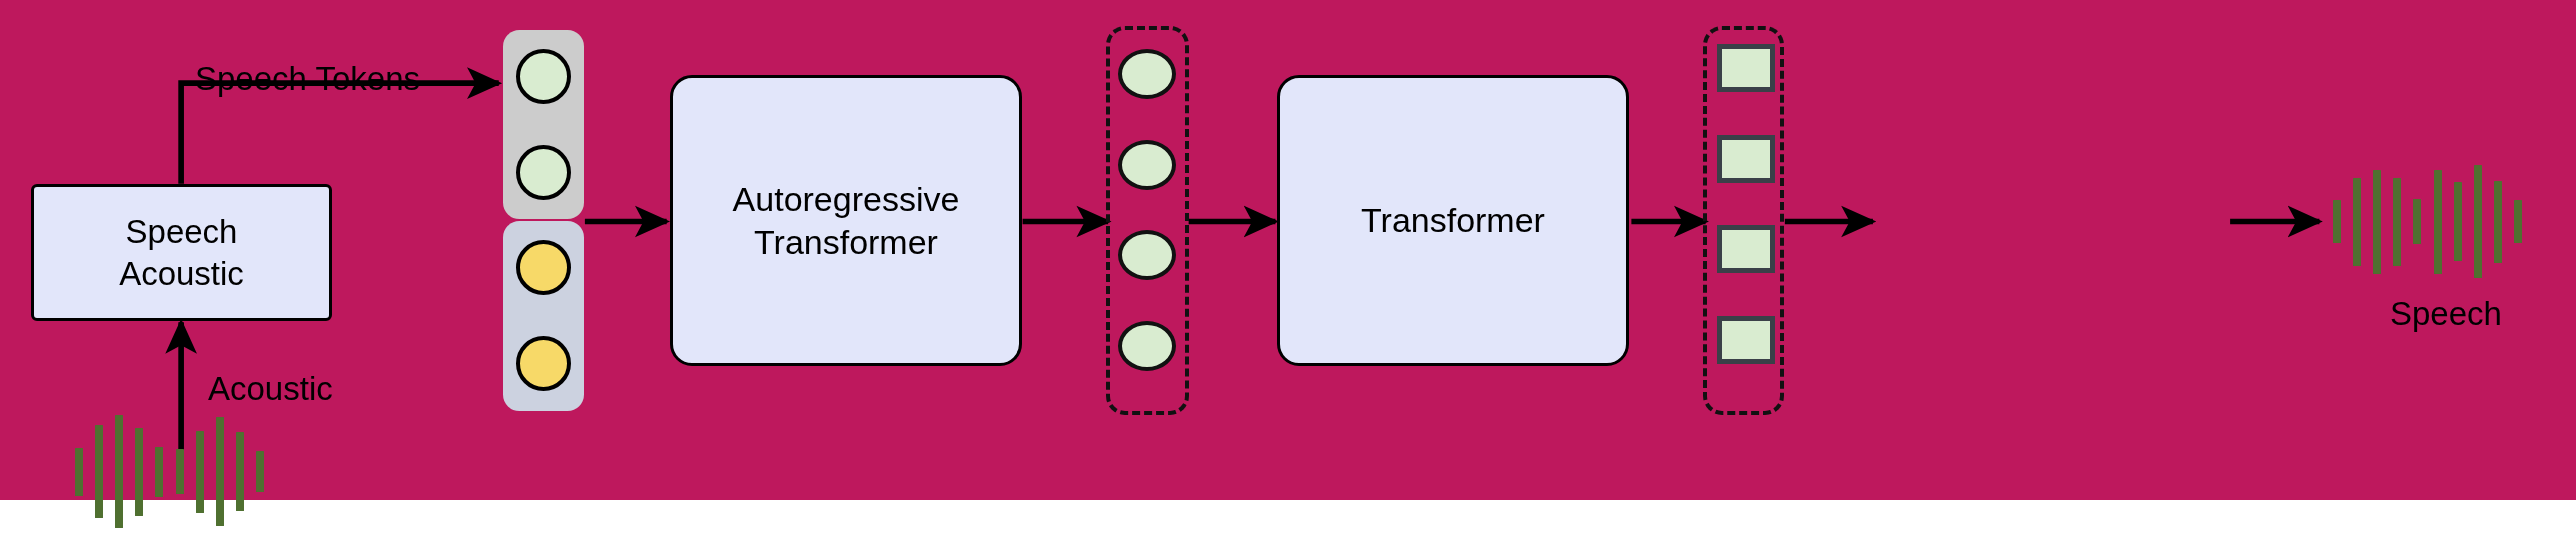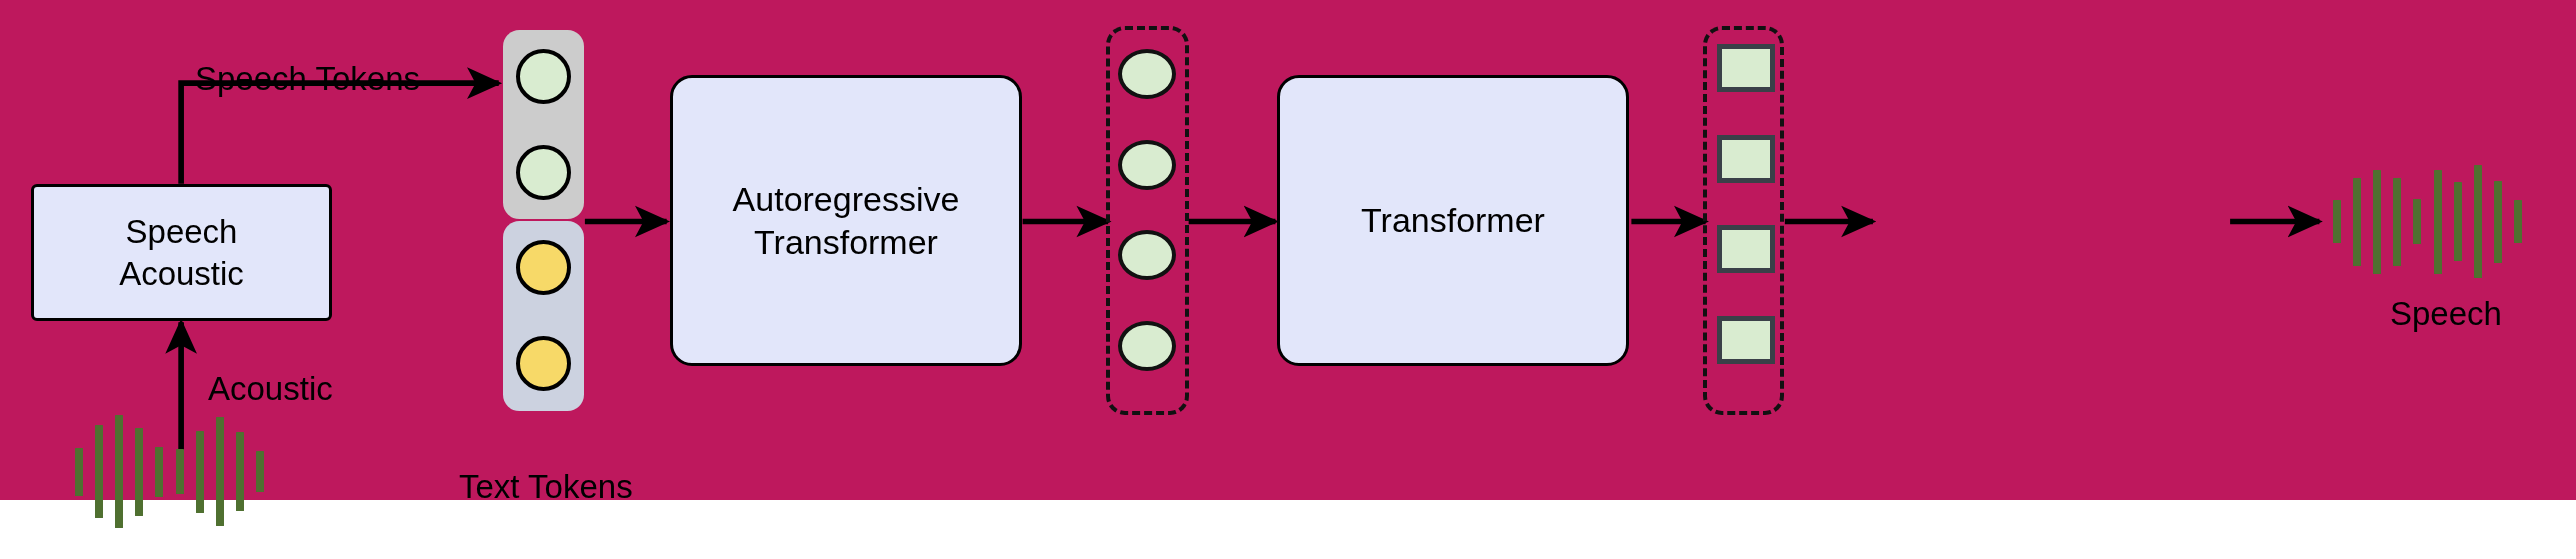--- a/index.html
+++ b/index.html
@@ -87,21 +87,20 @@
 
   <div class="tokgroup" style="left:503px; top:30px; width:81px; height:189px; background:#cccccc;"></div>
   <div class="tokgroup" style="left:503px; top:221px; width:81px; height:190px; background:#ccd2e0;"></div>
 
   <div class="tokcircle" style="left:516px; top:49px; width:55px; height:55px; background:#d9ecd0;"></div>
   <div class="tokcircle" style="left:516px; top:145px; width:55px; height:55px; background:#d9ecd0;"></div>
 
   <div class="tokcircle" style="left:516px; top:240px; width:55px; height:55px; background:#f7d968;"></div>
   <div class="tokcircle" style="left:516px; top:336px; width:55px; height:55px; background:#f7d968;"></div>
 
-  <div class="lbl" style="left:459px; top:469px;">Text Tokens</div>
 
   <div class="modbox" style="left:670px; top:75px; width:352px; height:291px;">
     <div>
       <div>Autoregressive</div>
       <div>Transformer</div>
     </div>
   </div>
 
   <div class="dashbox" style="left:1106px; top:26.4px; width:83px; height:389px;"></div>
   <div class="dashcircle" style="left:1118px; top:49px; width:58px; height:50px; background:#d9ecd0;"></div>

